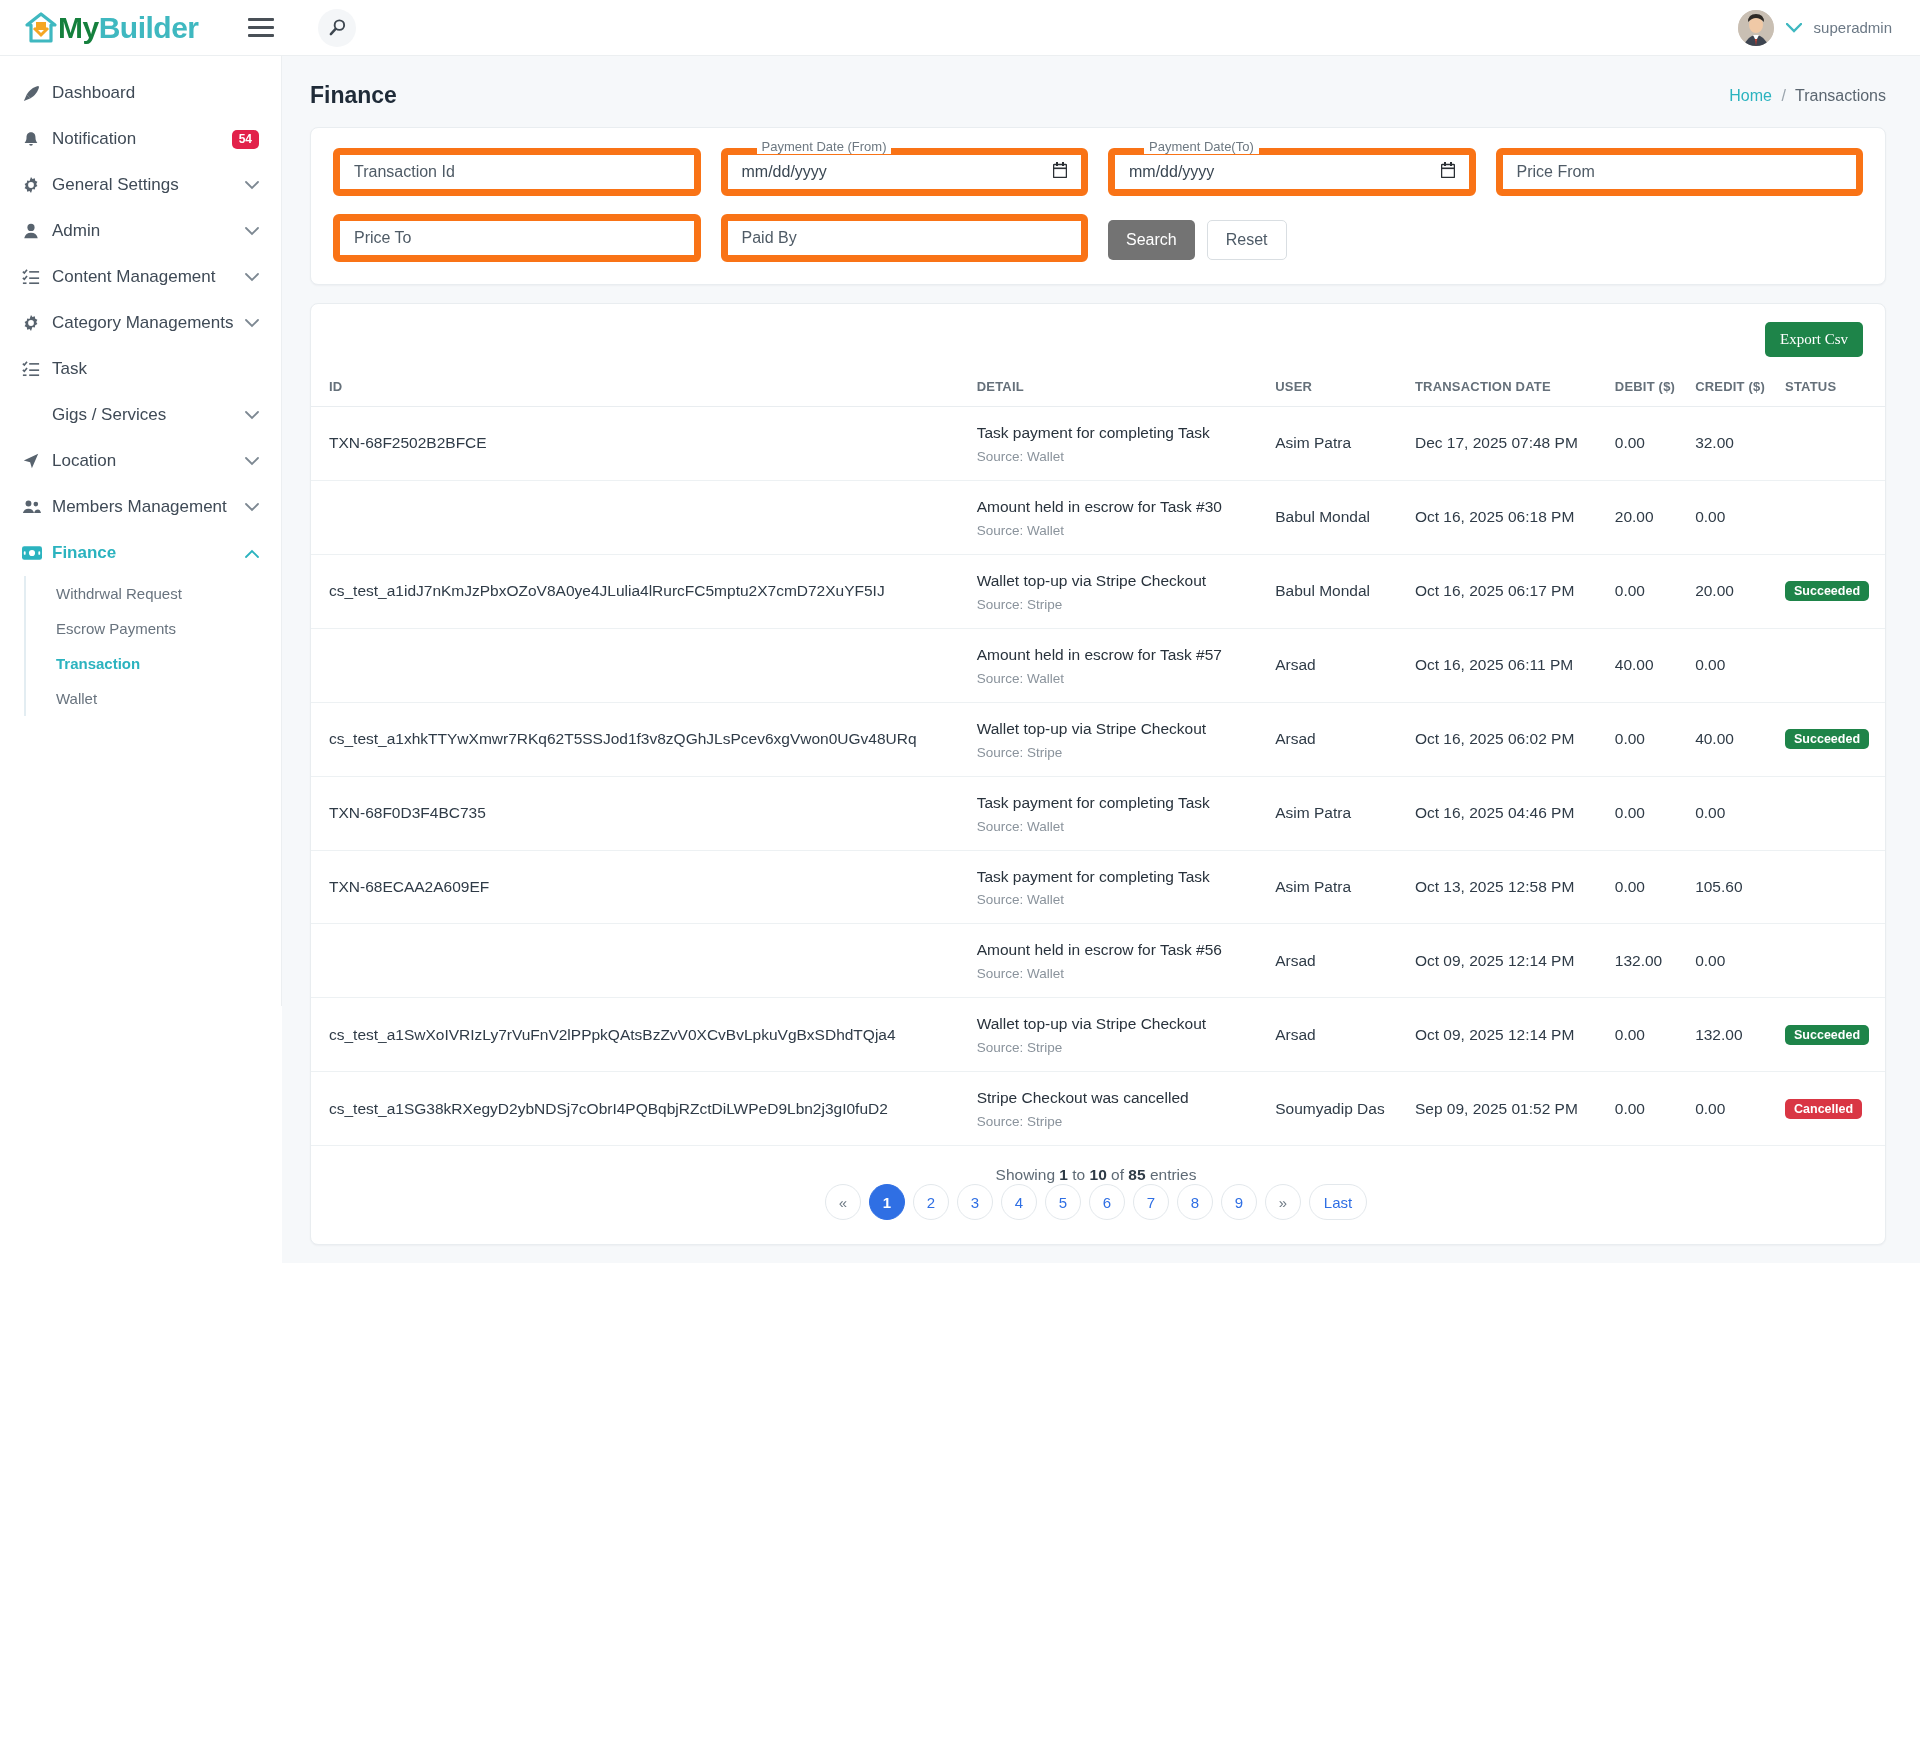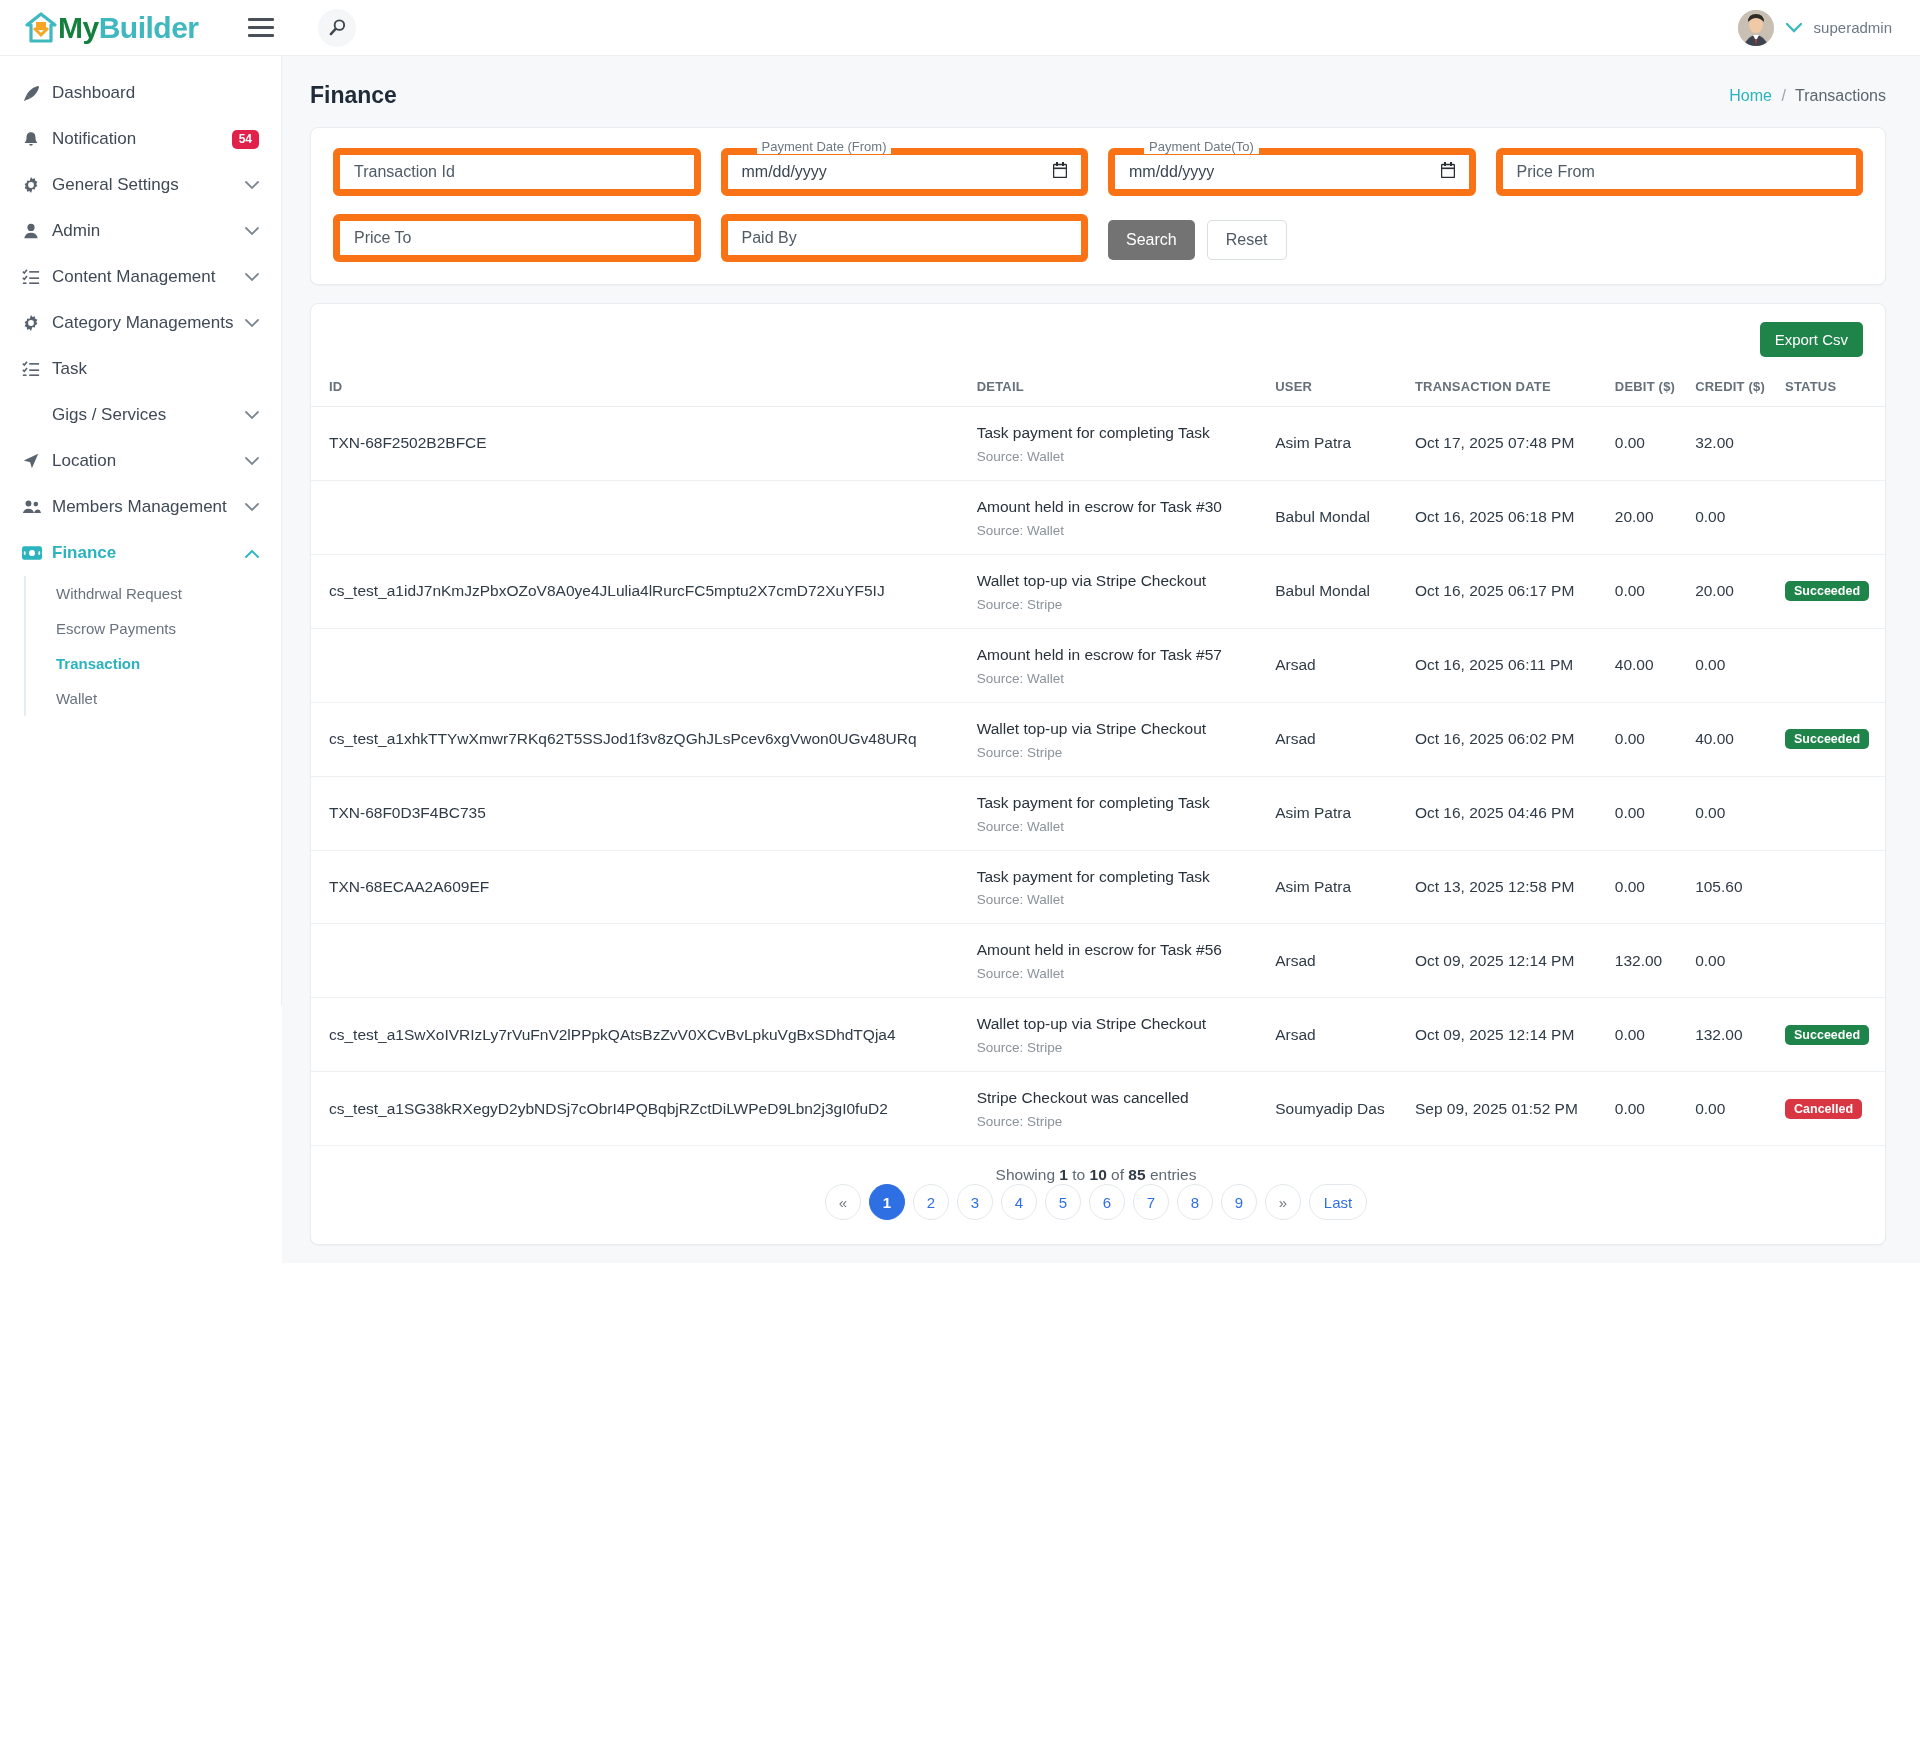--- a/index.html
+++ b/index.html
@@ -107,21 +107,21 @@
   }
   .btn-search { background: #737373; color: #fff; }
   .btn-reset { background: #fff; color: #4d5a66; border: 1px solid #d9dee2; }
   .btn-group { display: flex; align-items: center; gap: 12px; flex: 1 1 0; padding-top: 4px; }
 
   
   .table-card { padding: 0 0 0 0; }
   .table-top { display: flex; justify-content: flex-end; padding: 18px 22px 14px 22px; }
   .btn-export {
     background: #1e8449; color: #fff; font-size: 15px; border-radius: 5px;
-    padding: 9px 15px; border: none; cursor: pointer; font-family: Liberation Sans, sans-serif;
+    padding: 9px 15px; border: none; cursor: pointer; font-family: Liberation Serif, serif;
   }
   table { width: 100%; border-collapse: collapse; }
   thead th {
     font-size: 13px; font-weight: 700; color: #65707a; text-transform: uppercase;
     letter-spacing: .2px; text-align: left; padding: 8px 10px 12px 10px;
     border-bottom: 1px solid #e9edf0; white-space: nowrap;
   }
   thead th:first-child { padding-left: 18px; }
   tbody td {
     font-size: 15.5px; color: #2f3b47; padding: 16px 10px; border-bottom: 1px solid #edf1f3;
@@ -461,21 +461,21 @@
             </tr>
           </thead>
           <tbody id="tbody">
               <tr>
                 <td class="col-id">TXN-68F2502B2BFCE</td>
                 <td class="col-detail">
                   <div class="detail-main">Task payment for completing Task</div>
                   <div class="detail-sub">Source: Wallet</div>
                 </td>
                 <td class="col-user">Asim Patra</td>
-                <td class="col-date">Oct 17, 2025 07:48 PM</td>
+                <td class="col-date">Dec 17, 2025 07:48 PM</td>
                 <td class="col-amt">0.00</td>
                 <td class="col-amt">32.00</td>
                 <td class="col-status"></td>
               </tr>
               <tr>
                 <td class="col-id"></td>
                 <td class="col-detail">
                   <div class="detail-main">Amount held in escrow for Task #30</div>
                   <div class="detail-sub">Source: Wallet</div>
                 </td>

